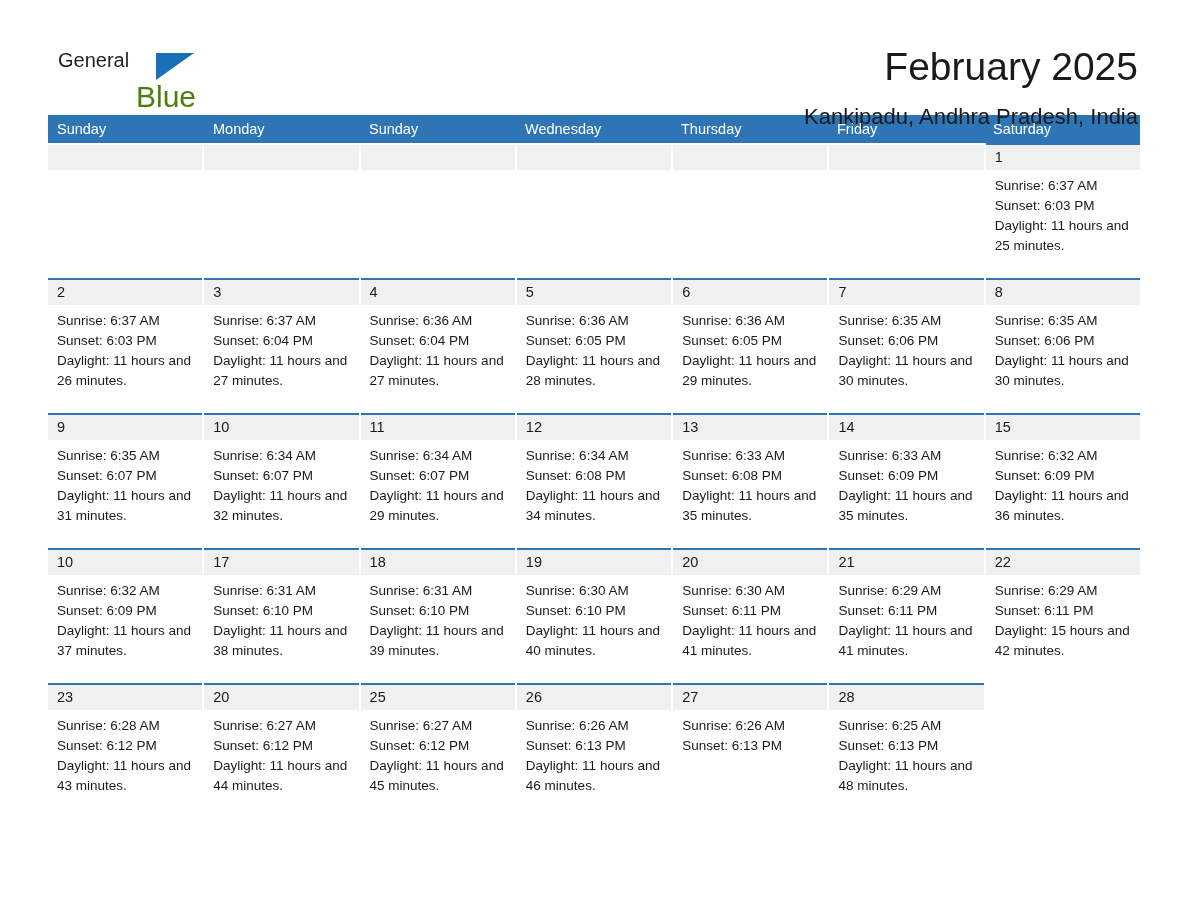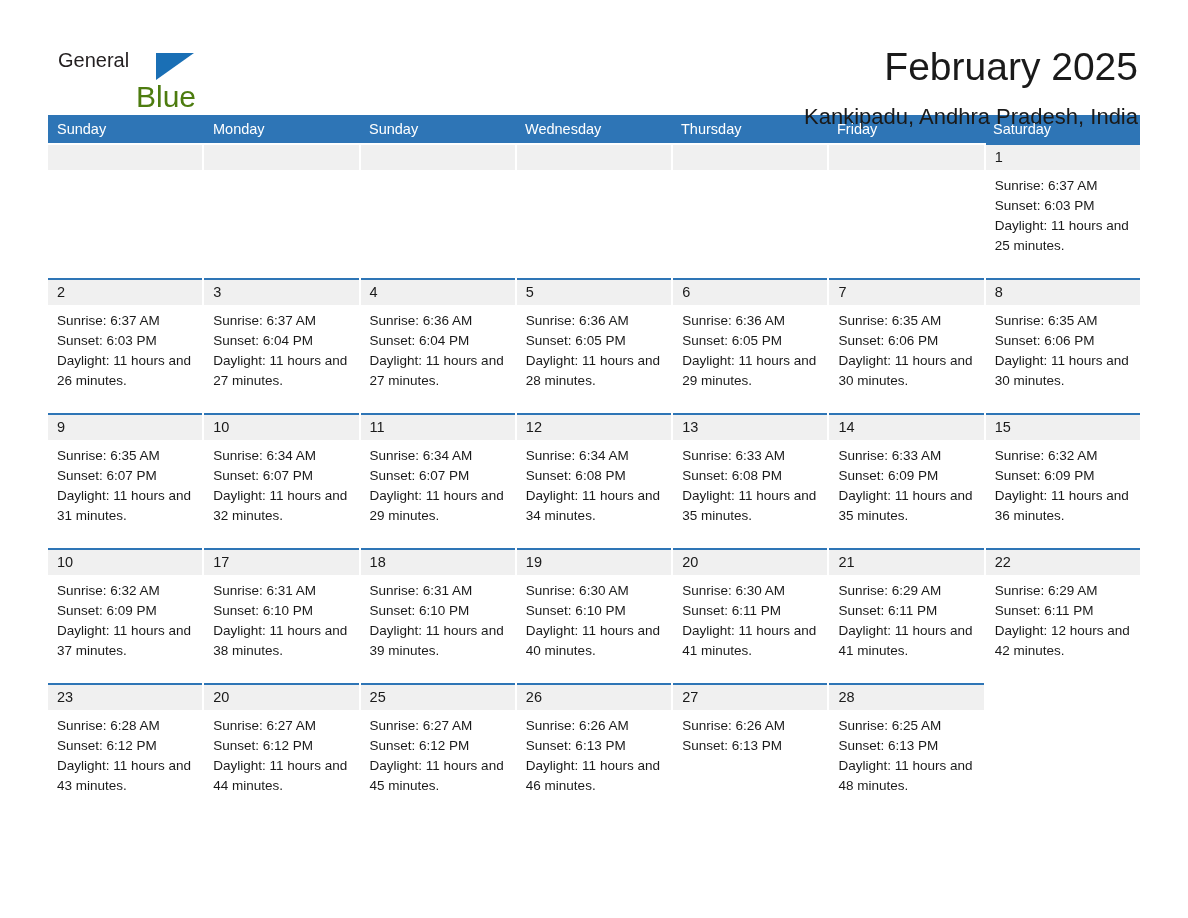--- a/index.html
+++ b/index.html
@@ -432,21 +432,21 @@
           <div class="daylight">Daylight: 11 hours and 41 minutes.</div>
         </div>
       </div>
       <div class="cell">
         <div class="datebar">
           <div class="daynum">22</div>
         </div>
         <div class="info">
           <div>Sunrise: 6:29 AM</div>
           <div>Sunset: 6:11 PM</div>
-          <div class="daylight">Daylight: 12 hours and 42 minutes.</div>
+          <div class="daylight">Daylight: 15 hours and 42 minutes.</div>
         </div>
       </div>
     </div>
 
     <div class="week">
       <div class="cell">
         <div class="datebar">
           <div class="daynum">23</div>
         </div>
         <div class="info">

